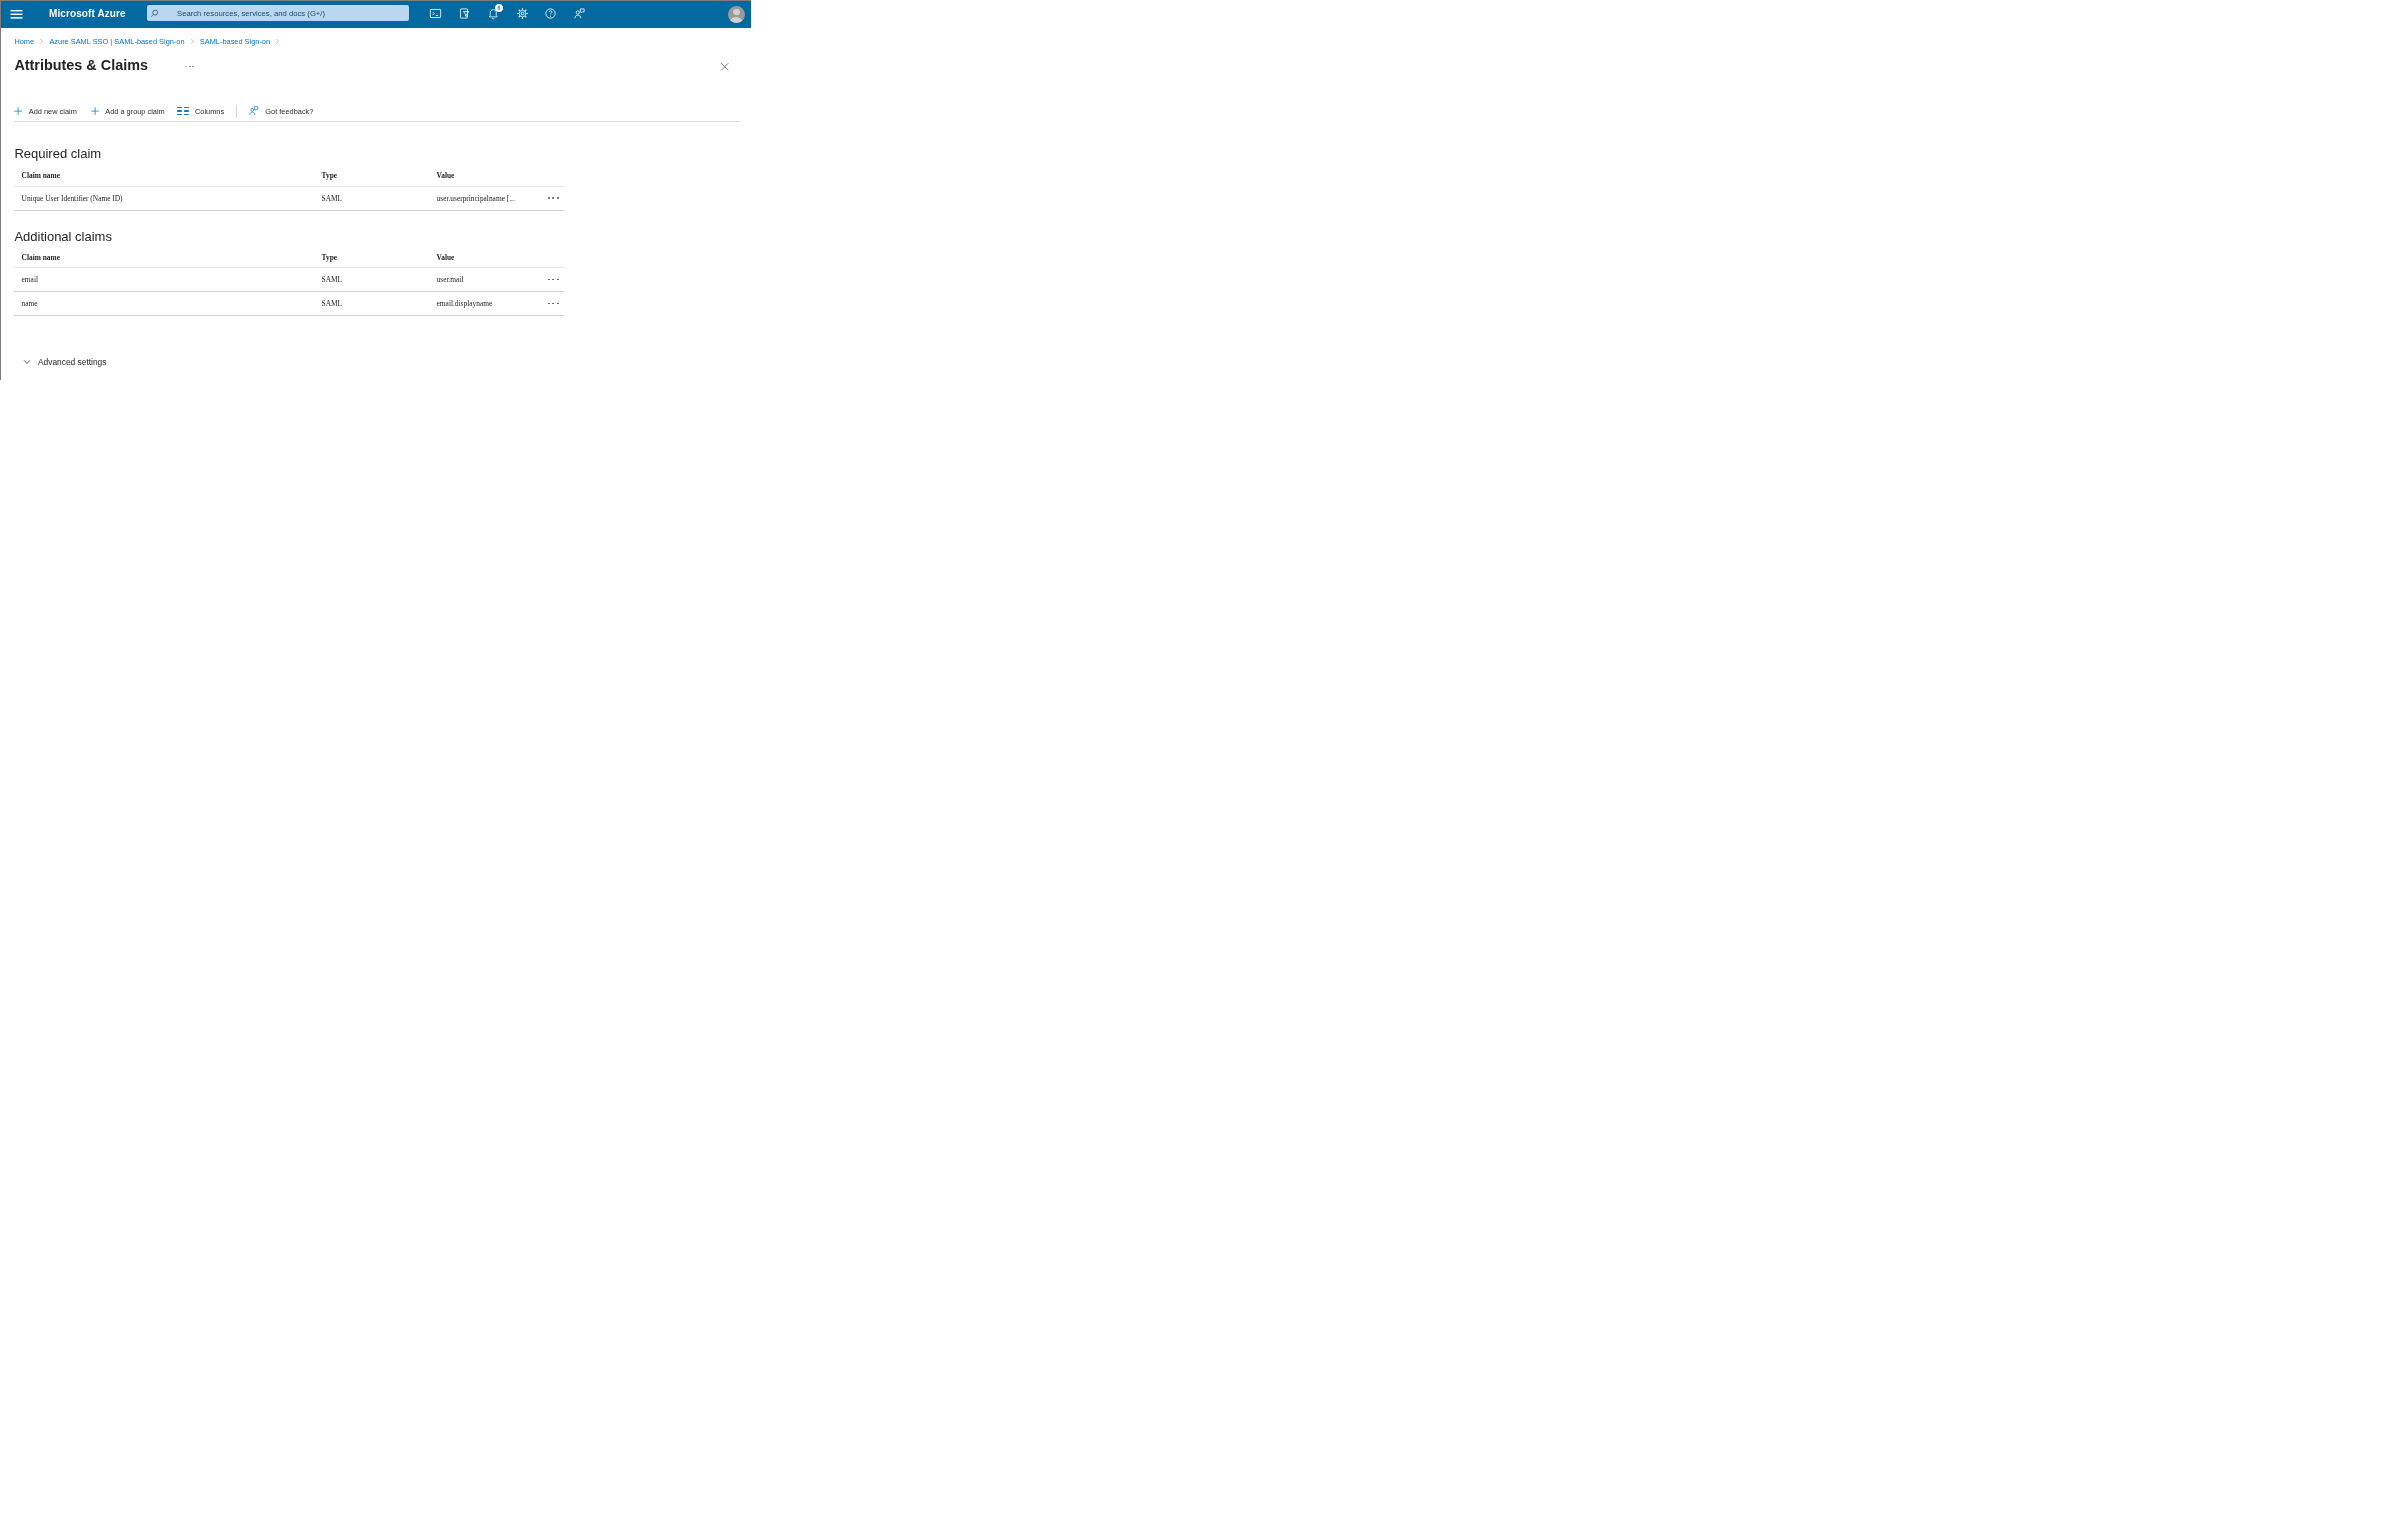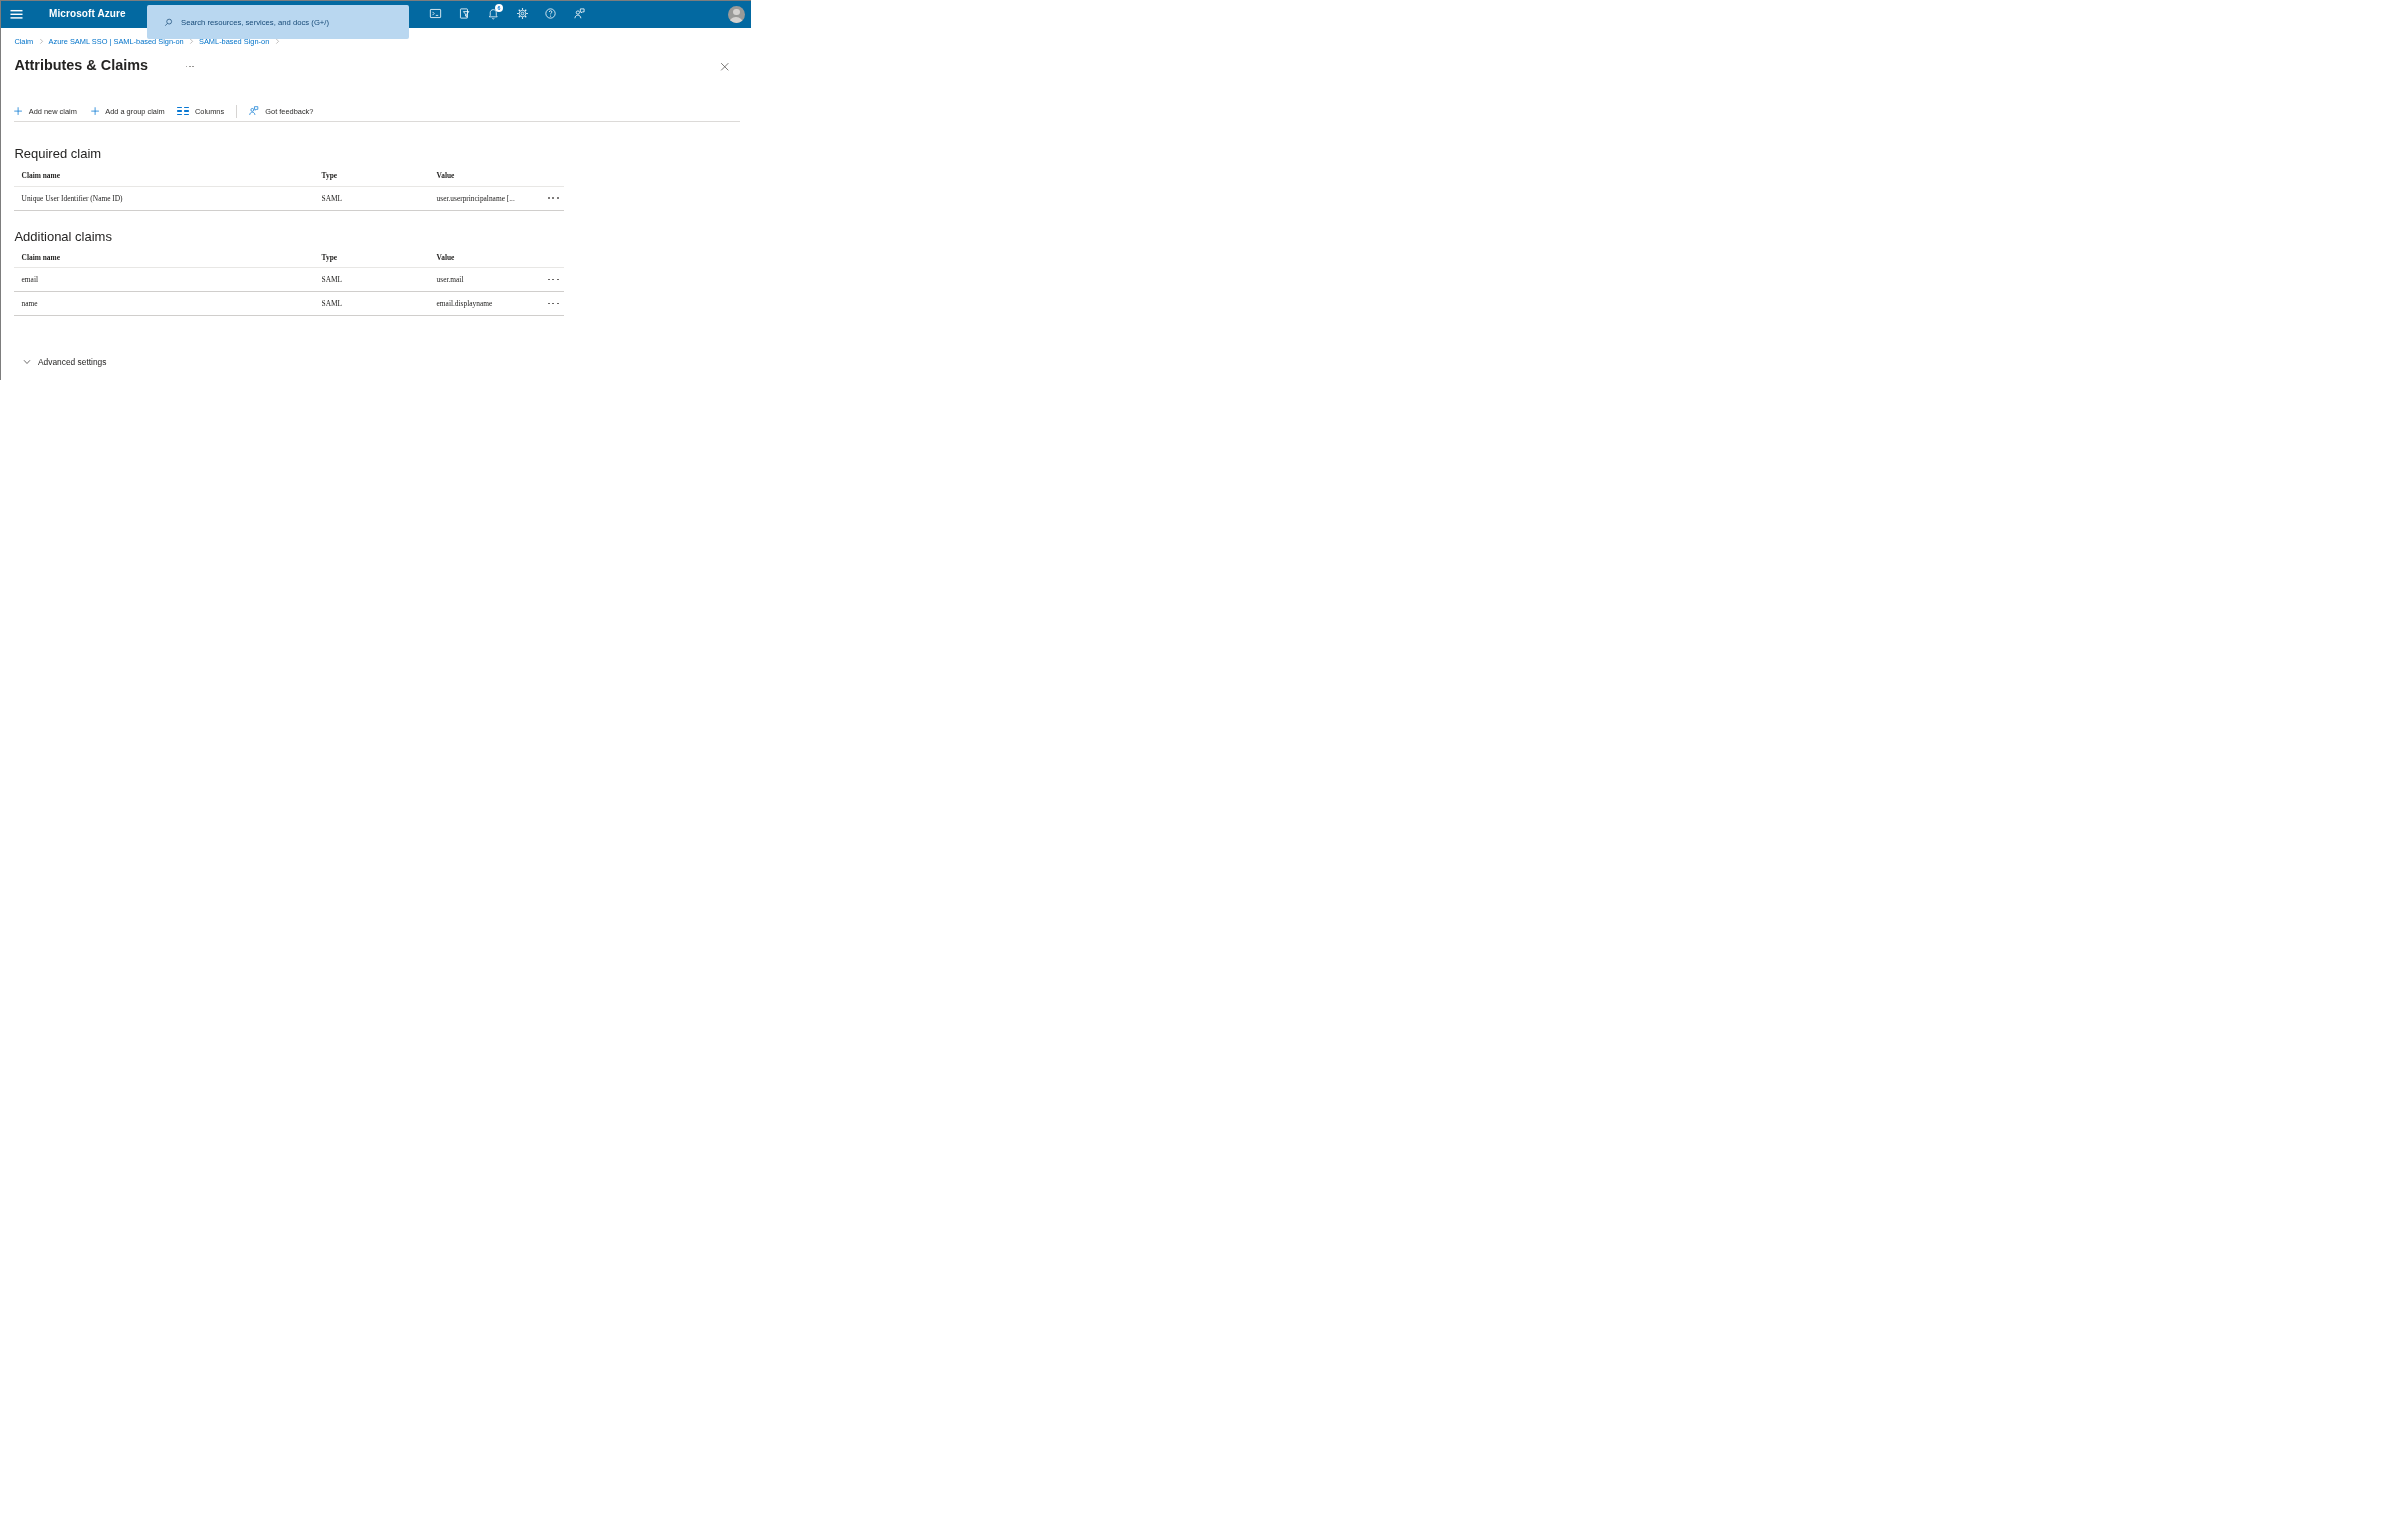--- a/index.html
+++ b/index.html
@@ -11,22 +11,22 @@
   .frame-top  { position:absolute; top:0; left:0; width:100%; height:1px; background:#7d7d7d; z-index:40; }
   .frame-left { position:absolute; top:0; left:0; width:1px; height:100%; background:#7d7d7d; z-index:40; }
 
   
   .topbar { position:absolute; top:0; left:0; width:100%; height:28px; background:#0369a1; z-index:10; }
   .icon-btn { position:absolute; top:3.4px; width:21px; height:21px; border:none; background:transparent;
               display:flex; align-items:center; justify-content:center; cursor:pointer; }
   .hamburger { left:6.2px; }
   .brand { position:absolute; left:49px; top:8.2px; color:#fff; font-size:10px; font-weight:700;
            letter-spacing:0.1px; text-decoration:none; white-space:nowrap; }
-  .search { position:absolute; left:147px; top:5.3px; width:262px; height:34px; background:#b9d7f0;
-            border-radius:1.9px; display:flex; align-items:center; padding:0 17px; gap:8px; }
+  .search { position:absolute; left:147px; top:5.3px; width:262px; height:16px; background:#b9d7f0;
+            border-radius:1.9px; display:flex; align-items:center; padding:0 3px; gap:18px; }
   .search input { flex:1; border:none; background:transparent; outline:none; font-size:7.7px;
                   color:#174a77; font-family:inherit; }
   .search input::placeholder { color:#174a77; opacity:1; }
   .icon-cloudshell { left:425px; } .icon-filter { left:454px; } .icon-bell { left:483px; }
   .icon-gear { left:512px; } .icon-help { left:540px; } .icon-feedback { left:569px; }
   .bell-badge { position:absolute; top:0.5px; right:1px; min-width:8.2px; height:8.2px; border-radius:50%;
                 background:#ffffff; color:#0878d3; font-size:5.3px; font-weight:700;
                 display:flex; align-items:center; justify-content:center; }
   .avatar { position:absolute; right:6.2px; top:5.8px; width:17.3px; height:17.3px; border-radius:50%;
             background:#9a9a98; border:none; overflow:hidden; cursor:pointer; }
@@ -183,21 +183,21 @@
       </span>
     </button>
 
     <button class="avatar">
       <span class="head"></span>
       <span class="bodyshape"></span>
     </button>
   </header>
 
   <nav class="breadcrumb">
-    <a href="#">Claim</a>
+    <a href="#">Home</a>
     <span class="crumb-sep">
       <svg width="6.7" height="6.7" viewBox="0 0 16 16" fill="none" stroke="#8a8886" stroke-width="1.3">
           <polyline points="5.5,2.5 11,8 5.5,13.5"></polyline>
         </svg>
     </span>
     <a href="#">Azure SAML SSO | SAML-based Sign-on</a>
     <span class="crumb-sep">
       <svg width="6.7" height="6.7" viewBox="0 0 16 16" fill="none" stroke="#8a8886" stroke-width="1.3">
           <polyline points="5.5,2.5 11,8 5.5,13.5"></polyline>
         </svg>

